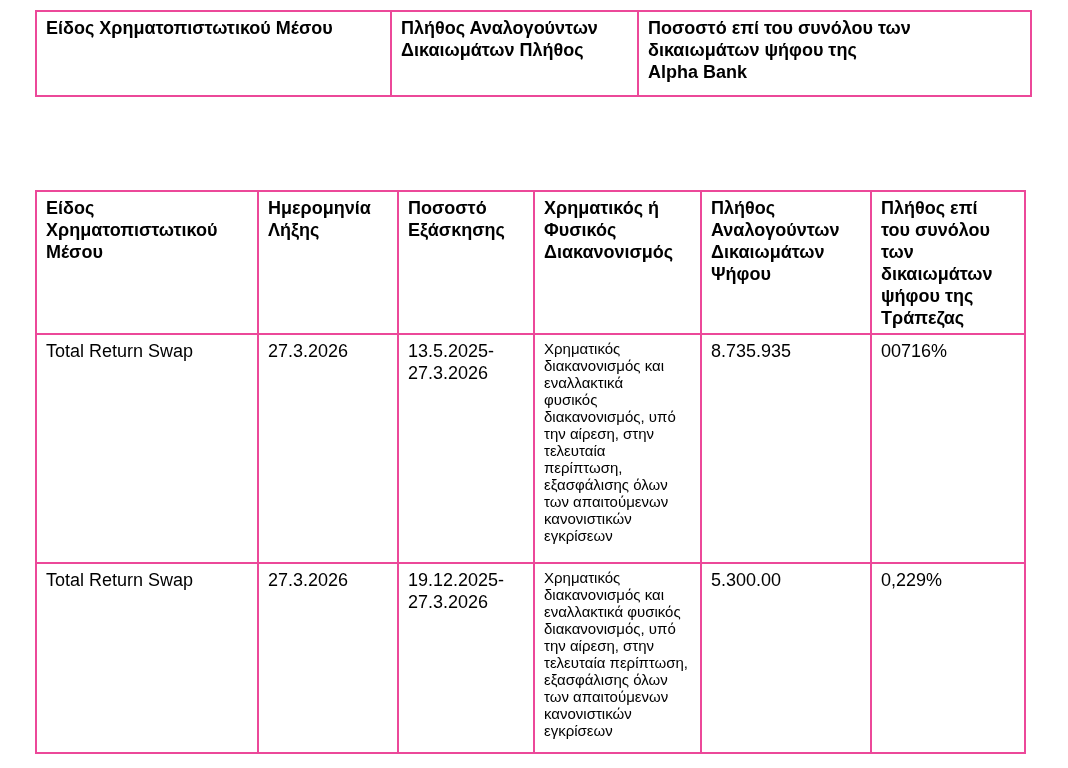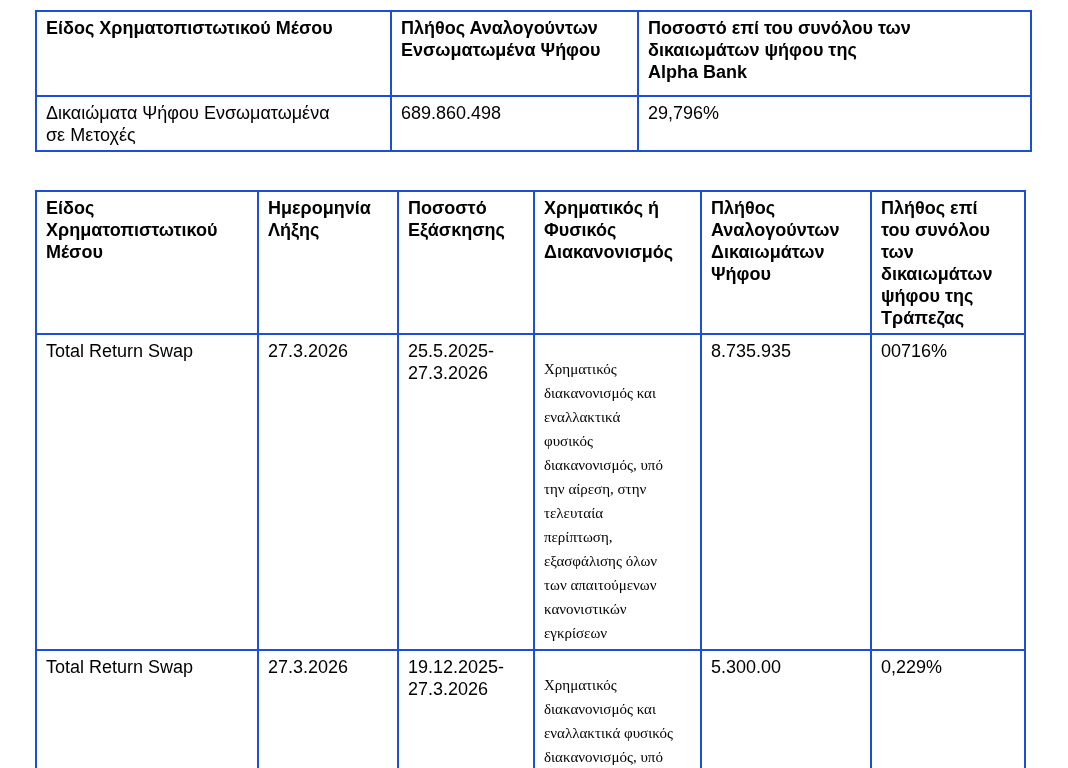--- a/index.html
+++ b/index.html
@@ -13,21 +13,21 @@
     color: #000000;
     overflow: hidden;
   }
   table {
     position: absolute;
     border-collapse: collapse;
     table-layout: fixed;
     background: #ffffff;
   }
   th, td {
-    border: 2px solid #1d4ed8;
+    border: 2px solid #ec4899;
     vertical-align: top;
     text-align: left;
     padding: 5px 9px 4px 9px;
     white-space: pre-line;
     font-weight: normal;
     overflow: hidden;
   }
   th { font-weight: bold; }
 
   #table1 {
@@ -46,48 +46,41 @@
     width: 989px;
     font-size: 18px;
     line-height: 22px;
   }
   #table2 tr.header-row { height: 133px; }
   #table2 tr.data-row-1 { height: 229px; }
   #table2 tr.data-row-2 { height: 190px; }
 
   td.settlement {
     font-size: 15px;
-    line-height: 24px;
-    padding-top: 22px;
-    font-family: Liberation Serif, serif;
+    line-height: 17px;
+    padding-top: 5px;
   }
 </style>
 </head>
 <body>
 
 <table id="table1">
   <colgroup>
     <col style="width:355px">
     <col style="width:247px">
     <col style="width:393px">
   </colgroup>
   <tbody>
       <tr class="header-row">
     <th>Είδος Χρηματοπιστωτικού Μέσου</th>
     <th>Πλήθος Αναλογούντων
-Ενσωματωμένα Ψήφου</th>
+Δικαιωμάτων Πλήθος</th>
     <th>Ποσοστό επί του συνόλου των
 δικαιωμάτων ψήφου της
 Alpha Bank</th>
-  </tr>
-  <tr class="data-row">
-    <td>Δικαιώματα Ψήφου Ενσωματωμένα
-σε Μετοχές</td>
-    <td>689.860.498</td>
-    <td>29,796%</td>
   </tr>
 </tbody>
   </table>
 
 <table id="table2">
   <colgroup>
     <col style="width:222px">
     <col style="width:140px">
     <col style="width:136px">
     <col style="width:167px">
@@ -113,21 +106,21 @@
     <th>Πλήθος επί
 του συνόλου
 των
 δικαιωμάτων
 ψήφου της
 Τράπεζας</th>
   </tr>
   <tr class="data-row-1">
     <td>Total Return Swap</td>
     <td>27.3.2026</td>
-    <td>25.5.2025-
+    <td>13.5.2025-
 27.3.2026</td>
     <td class="settlement">Χρηματικός
 διακανονισμός και
 εναλλακτικά
 φυσικός
 διακανονισμός, υπό
 την αίρεση, στην
 τελευταία
 περίπτωση,
 εξασφάλισης όλων

